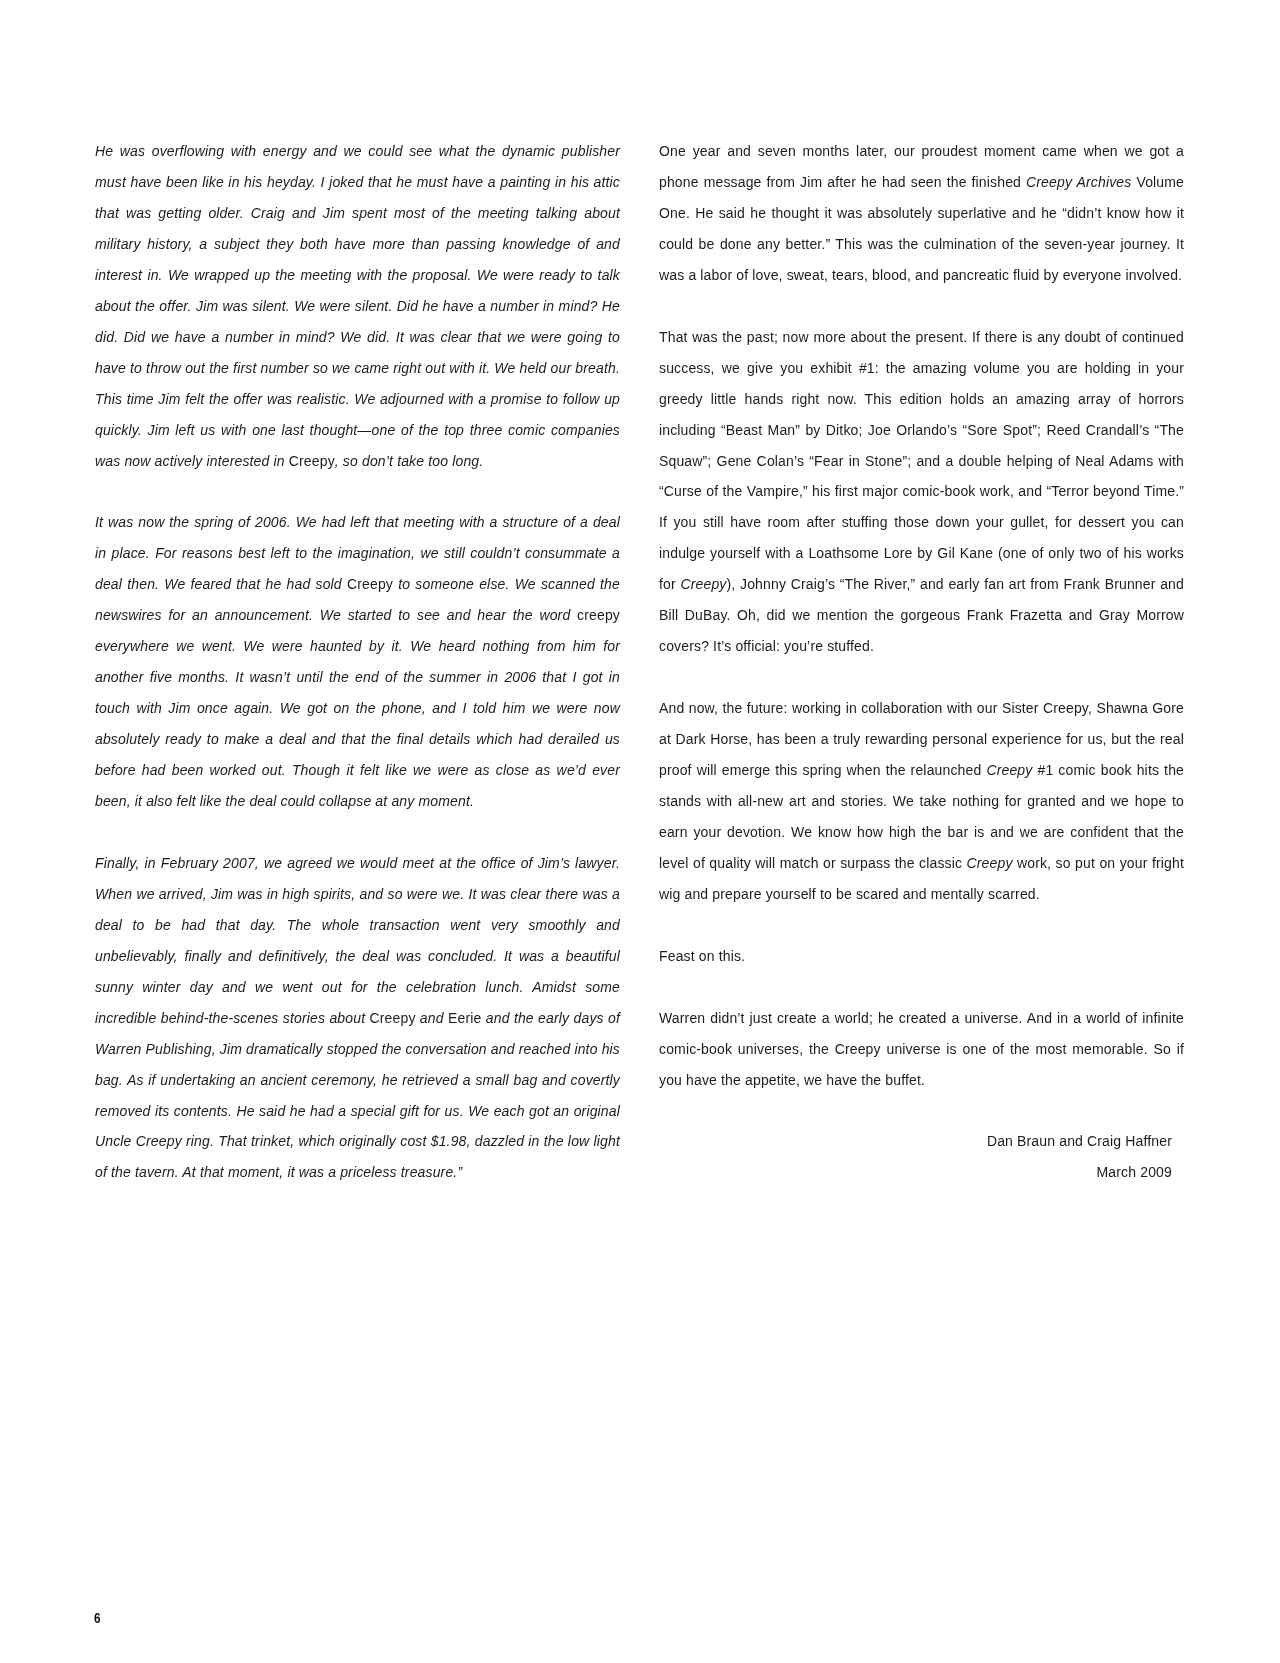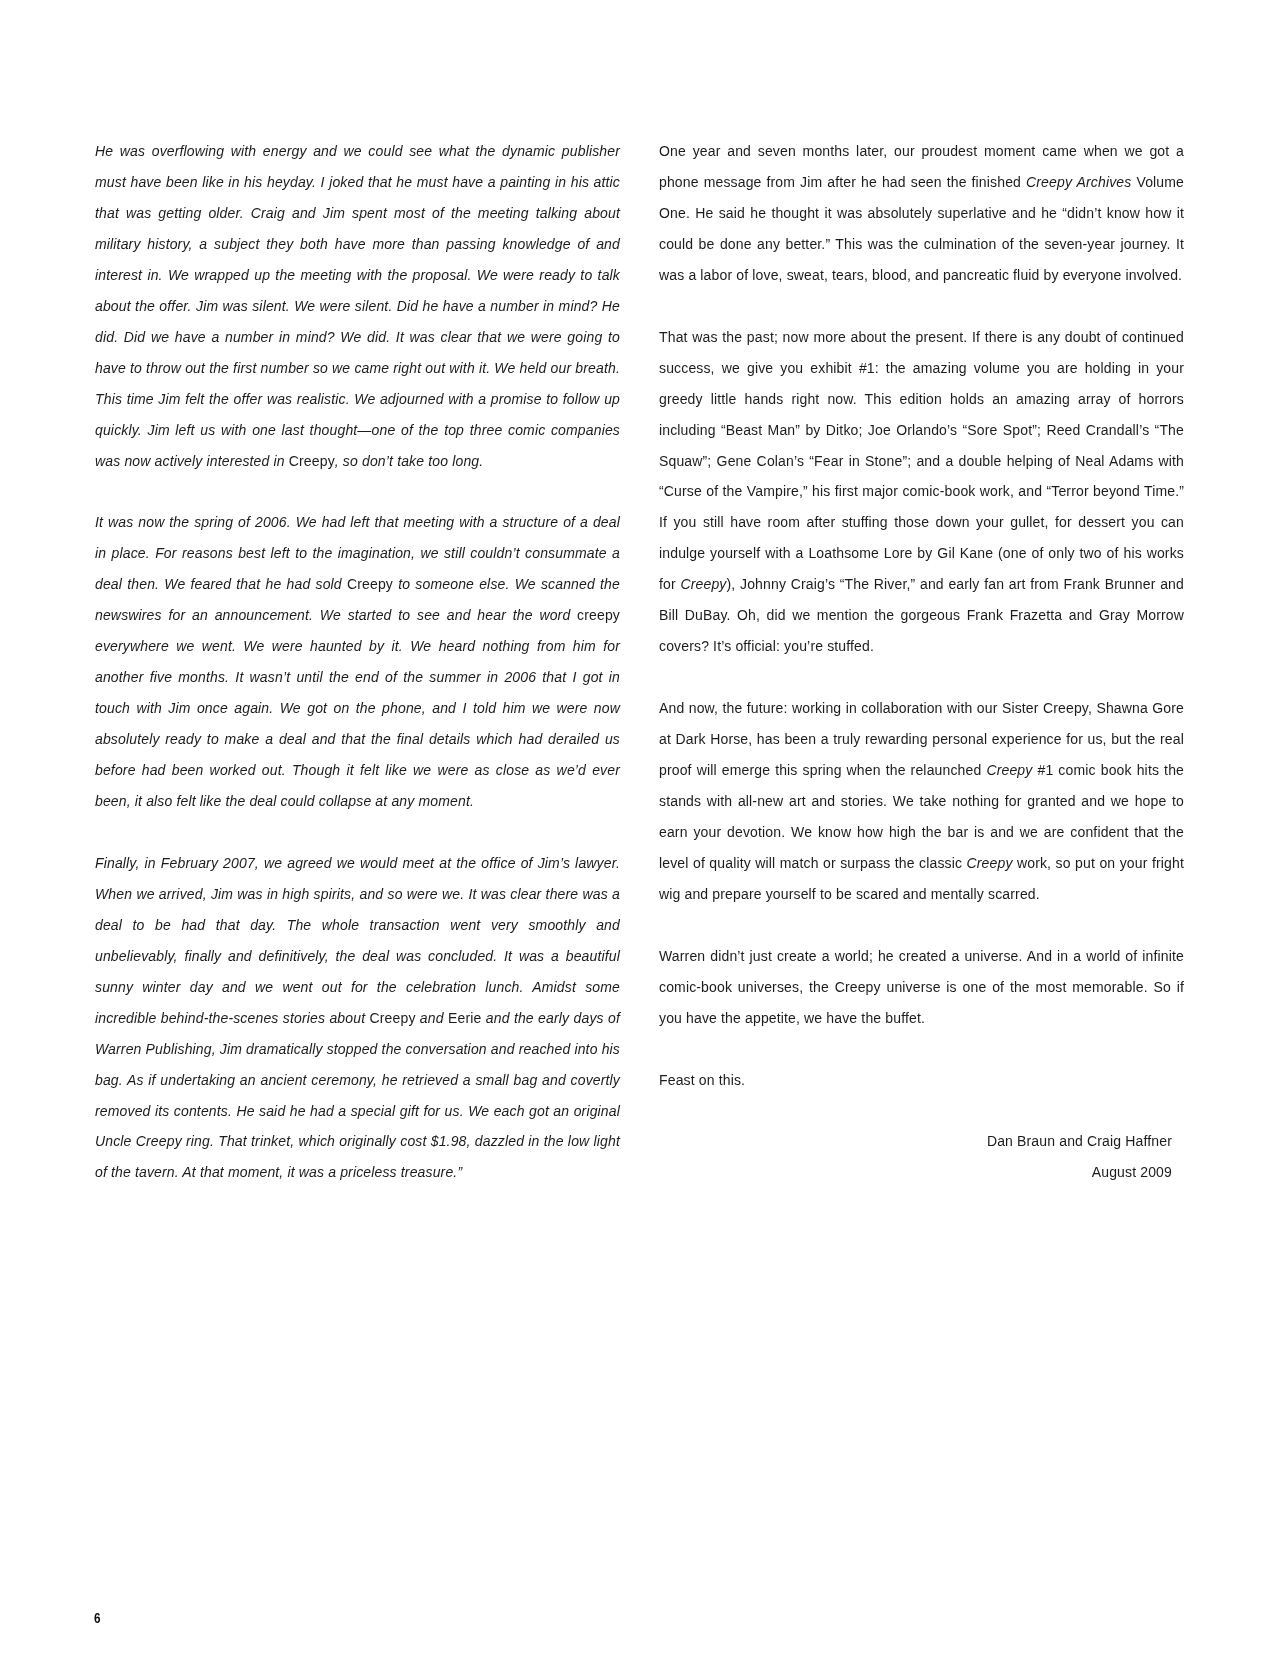--- a/index.html
+++ b/index.html
@@ -77,26 +77,26 @@
   <div class="column col-right">
     <p class="para">
       <span>One year and seven months later, our proudest moment came when we got a phone message from Jim after he had seen the finished </span><span class="ital">Creepy Archives</span><span> Volume One. He said he thought it was absolutely superlative and he “didn’t know how it could be done any better.” This was the culmination of the seven-year journey. It was a labor of love, sweat, tears, blood, and pancreatic fluid by everyone involved.</span>
     </p>
     <p class="para">
       <span>That was the past; now more about the present. If there is any doubt of continued success, we give you exhibit #1: the amazing volume you are holding in your greedy little hands right now. This edition holds an amazing array of horrors including “Beast Man” by Ditko; Joe Orlando’s “Sore Spot”; Reed Crandall’s “The Squaw”; Gene Colan’s “Fear in Stone”; and a double helping of Neal Adams with “Curse of the Vampire,” his first major comic-book work, and “Terror beyond Time.” If you still have room after stuffing those down your gullet, for dessert you can indulge yourself with a Loathsome Lore by Gil Kane (one of only two of his works for </span><span class="ital">Creepy</span><span>), Johnny Craig’s “The River,” and early fan art from Frank Brunner and Bill DuBay. Oh, did we mention the gorgeous Frank Frazetta and Gray Morrow covers? It’s official: you’re stuffed.</span>
     </p>
     <p class="para">
       <span>And now, the future: working in collaboration with our Sister Creepy, Shawna Gore at Dark Horse, has been a truly rewarding personal experience for us, but the real proof will emerge this spring when the relaunched </span><span class="ital">Creepy</span><span> #1 comic book hits the stands with all-new art and stories. We take nothing for granted and we hope to earn your devotion. We know how high the bar is and we are confident that the level of quality will match or surpass the classic </span><span class="ital">Creepy</span><span> work, so put on your fright wig and prepare yourself to be scared and mentally scarred.</span>
     </p>
+    <p class="para last-left-aligned">
+      <span>Feast on this.</span>
+    </p>
     <p class="para">
       <span>Warren didn’t just create a world; he created a universe. And in a world of infinite comic-book universes, the Creepy universe is one of the most memorable. So if you have the appetite, we have the buffet.</span>
     </p>
-    <p class="para last-left-aligned">
-      <span>Feast on this.</span>
-    </p>
     <div class="signature">
       <div>Dan Braun and Craig Haffner</div>
-      <div>August 2009</div>
+      <div>March 2009</div>
     </div>
   </div>
 
   <div class="page-number">6</div>
 </div>
 
 </body></html>

